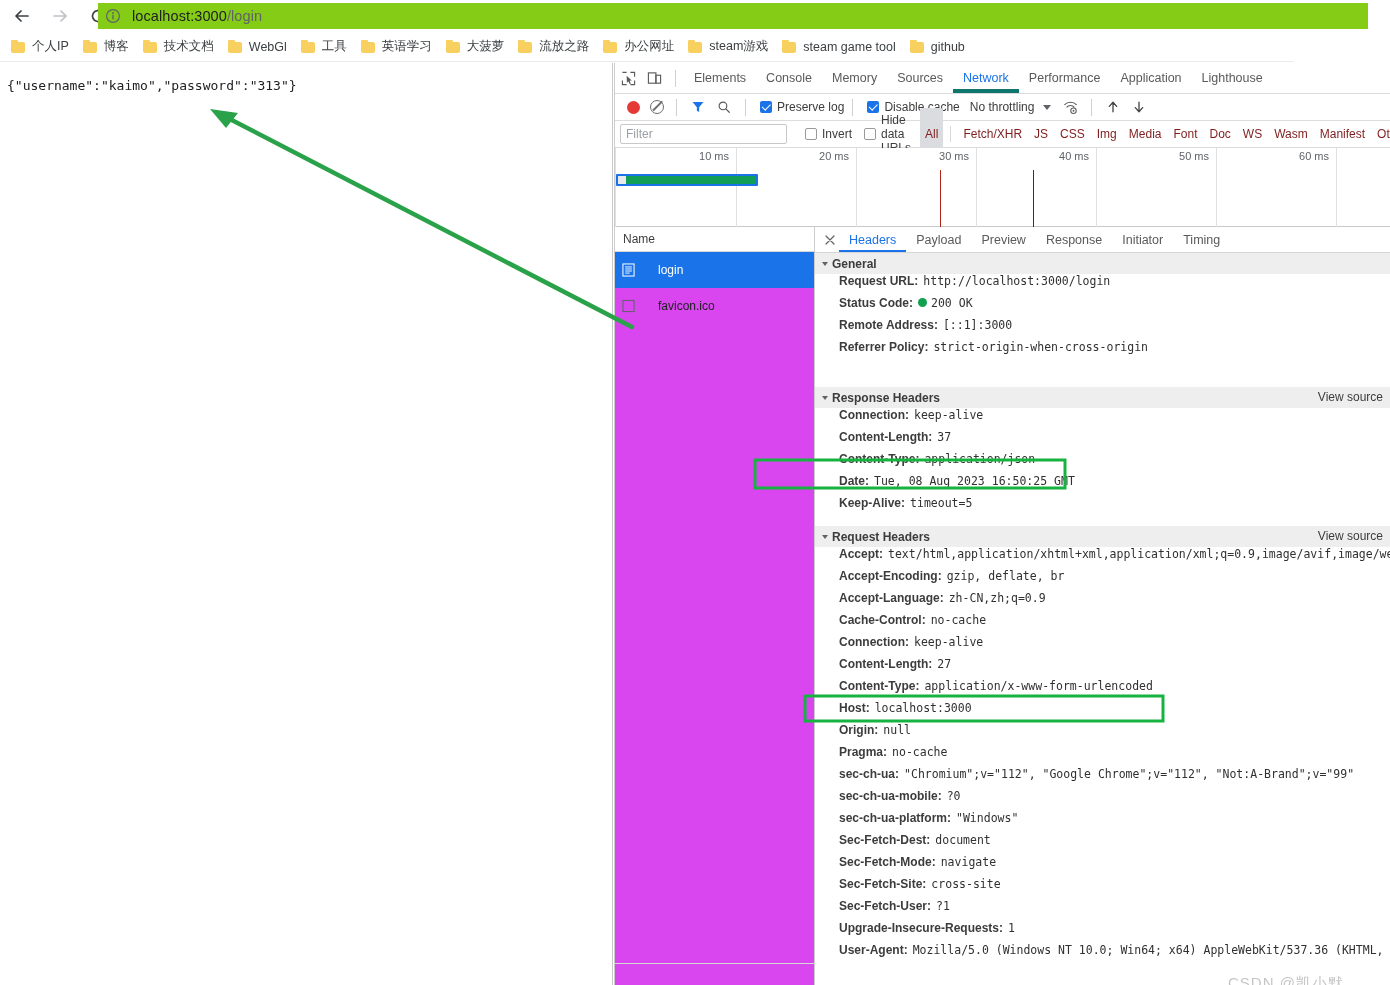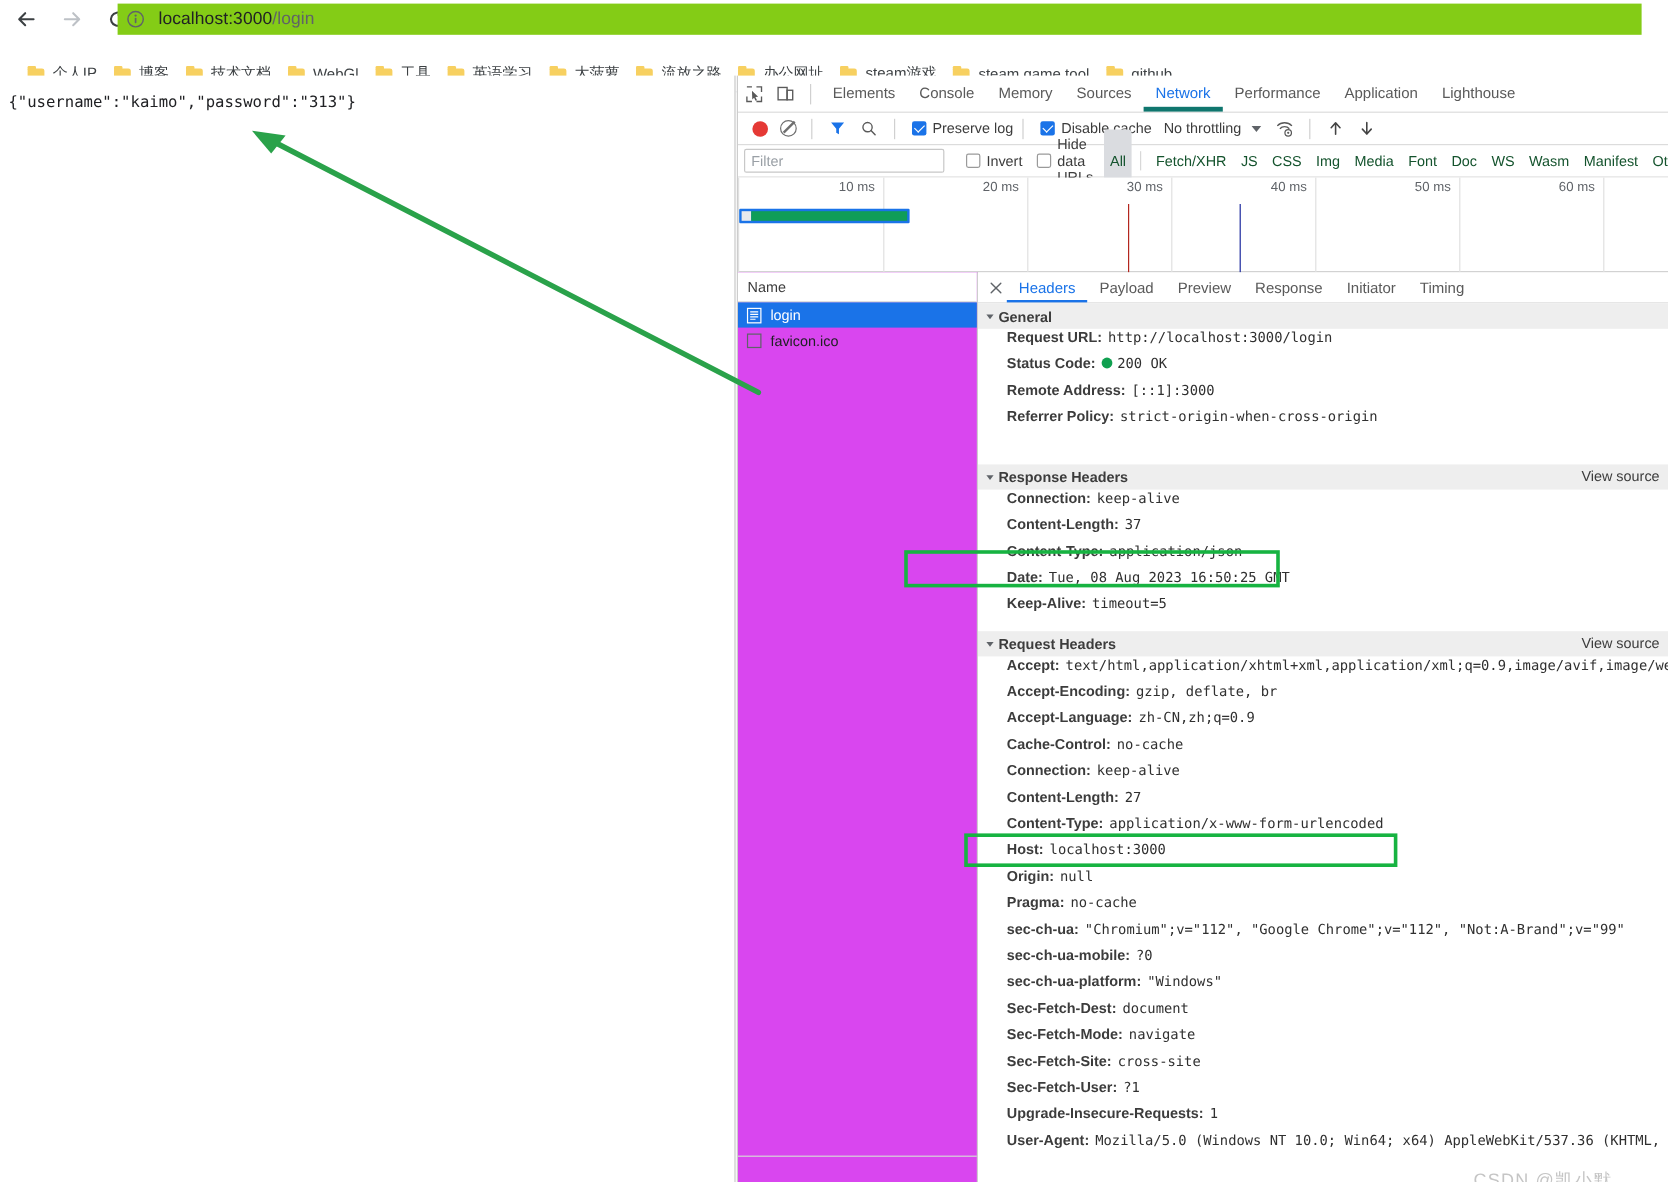--- a/index.html
+++ b/index.html
@@ -36,24 +36,23 @@
   #site-info-icon {
     width: 18px; height: 18px; margin: 0 10px 0 6px;
     display: flex; align-items: center; justify-content: center;
     color: #5f6368;
   }
   #url-text { font-size: 14.5px; color: #202124; letter-spacing: .1px; }
   #url-text .host { color: #202124; }
   #url-text .path { color: #5f6368; }
 
   #bookmarks-bar {
-    position: absolute; left: 12px; top: 32px; width: 1293px; height: 30px;
+    position: absolute; left: 0; top: 32px; width: 1293px; height: 30px;
     display: flex; align-items: center; padding-left: 4px;
     border-bottom: 1px solid #e8eaed;
-    margin-top: 15px;
   }
   .bookmark {
     display: flex; align-items: center; height: 24px;
     padding: 0 7px; margin-right: 0px;
     font-size: 12.5px; color: #3c4043; white-space: nowrap;
   }
   .folder-icon {
     width: 14px; height: 13px; margin-right: 7px; flex: 0 0 auto;
     position: relative;
   }
@@ -158,21 +157,21 @@
   }
   #filter-input {
     width: 172px; height: 20px; margin-left: 5px;
     border: 1px solid #c8c8c8; border-radius: 2px; background: #fff;
     font-size: 12px; color: #9aa0a6; padding: 0 5px; line-height: 19px;
     font-family: "Liberation Sans", sans-serif;
   }
   #filter-input::placeholder { color: #9aa0a6; }
   .filter-sep { width: 1px; height: 16px; background: #d8d8d8; margin: 0 9px; }
   .type-chip {
-    font-size: 12px; color: #14532d; padding: 19px 5px; margin: 0 1px;
+    font-size: 12px; color: #7f1d1d; padding: 19px 5px; margin: 0 1px;
     border-radius: 3px; white-space: nowrap;
   }
   .type-chip.sel { background: #dadce0; }
 
   #dt-overview {
     position: absolute; left: 0; top: 85px; width: 776px; height: 79px;
     background: #fff; border-bottom: 1px solid #c8c8c8;
   }
   .ov-gridline {
     position: absolute; top: 0; width: 1px; height: 79px; background: #e0e0e0;
@@ -204,22 +203,22 @@
   #req-list {
     position: absolute; left: 0; top: 0; width: 200px; height: 758px;
     border-right: 1px solid #cdcdcd; background: #d946ef;
   }
   #req-list-header {
     height: 25px; border-bottom: 1px solid #d6d6d6;
     display: flex; align-items: center; padding-left: 8px;
     font-size: 12px; color: #3c3c3c; background: #fff;
   }
   .req-row {
-    height: 21px; display: flex; align-items: center; padding-left: 7px;
-    font-size: 12px; color: #202124;
+    height: 36px; display: flex; align-items: center; padding-left: 7px;
+    font-size: 12px; color: #202124; gap: 16px;
   }
   .req-row.selected { background: #1a73e8; color: #ffffff; }
   .req-icon { width: 13px; height: 14px; margin-right: 7px; flex: 0 0 auto; }
   #req-list-footer {
     position: absolute; left: 0; bottom: 0; width: 199px; height: 22px;
     border-top: 1px solid #d6d6d6; display: flex; align-items: center;
     font-size: 11.5px; color: #3c3c3c;
   }
   .footer-cell { padding: 0 6px; border-right: 1px solid #e2e2e2; white-space: nowrap; overflow: hidden; }
 

